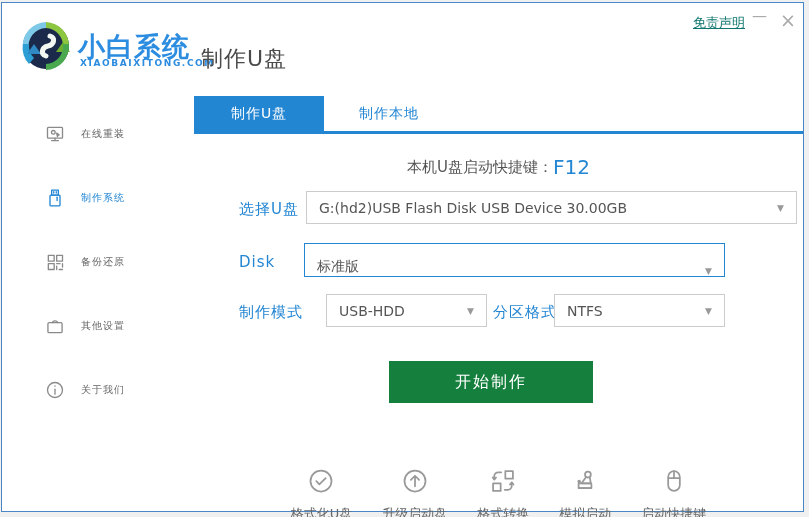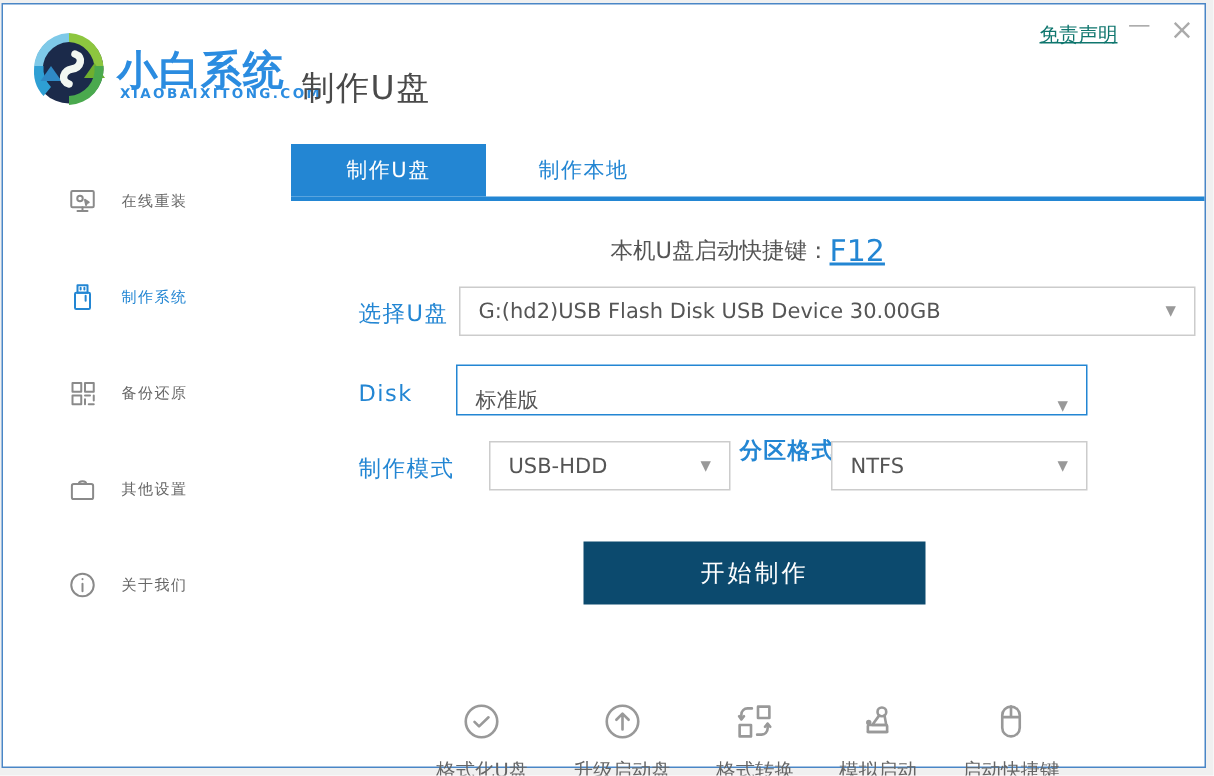--- a/index.html
+++ b/index.html
@@ -33,35 +33,35 @@
   .side-item.active svg { stroke:#2386d3; }
   .active-marker { position:absolute; left:1px; top:164px; width:8px; height:58px; background:#2e7fd0; }
   
   .tabbar { position:absolute; left:192px; top:93px; width:609px; height:38px; }
   .tab { position:absolute; top:0; height:35px; width:130px; display:flex; align-items:center; justify-content:center; font-size:14px; cursor:pointer; letter-spacing:1px; }
   .tab.active { left:0; background:#2386d3; color:#fff; }
   .tab.inactive { left:130px; background:#fff; color:#2386d3; }
   .tab-underline { position:absolute; left:0; top:35px; width:609px; height:3px; background:#2386d3; }
   
   .hotkey-row { position:absolute; left:192px; top:152px; width:609px; text-align:center; font-size:15px; color:#555; }
-  .hotkey-row .hotkey-value { font-size:20px; color:#2386d3; vertical-align:-2px;text-decoration:underline; }
+  .hotkey-row .hotkey-value { font-size:20px; color:#2386d3; vertical-align:-2px; }
   .f-label { position:absolute; font-size:15px; color:#2386d3; letter-spacing:1px; }
   .dropdown { position:absolute; background:#fff; border:1px solid #ccc; display:flex; align-items:center; font-size:14px; color:#555; padding-left:12px; cursor:pointer; }
   .dropdown .arrow { position:absolute; right:12px; color:#999; font-size:9px; }
   .dd-usb   { left:304px; top:188px; width:491px; height:33px; }
   .lb-usb   { left:237px; top:197px; }
   .dd-winpe { left:302px; top:240px; width:421px; height:34px; border:1px solid #2386d3;align-items:flex-end; }
   .lb-winpe { left:237px; top:250px; }
   .dd-mode  { left:324px; top:291px; width:161px; height:33px;text-align:center; }
   .lb-mode  { left:237px; top:300px; }
   .dd-part  { left:552px; top:291px; width:171px; height:33px; }
-  .lb-part  { left:491px; top:288px;font-weight:bold; }
+  .lb-part  { left:491px; top:300px; }
   .start-btn {
-    position:absolute; left:387px; top:358px; width:228px; height:42px;
-    background:#0c4a6e; color:#fff; font-size:16px; letter-spacing:2px;
+    position:absolute; left:387px; top:358px; width:204px; height:42px;
+    background:#15803d; color:#fff; font-size:16px; letter-spacing:2px;
     display:flex; align-items:center; justify-content:center; cursor:pointer; border:none;
   }
   
   .toolbar { position:absolute; left:192px; top:464px; width:609px; display:flex; justify-content:center; gap:30px; }
   .tool-item { display:flex; flex-direction:column; align-items:center; gap:6px; cursor:pointer; }
   .tool-item svg { stroke:#999; }
   .tool-item .t-label { font-size:13px; color:#666; white-space:nowrap; }
   svg { fill:none; stroke-linecap:round; stroke-linejoin:round; }
 </style>
 </head>

